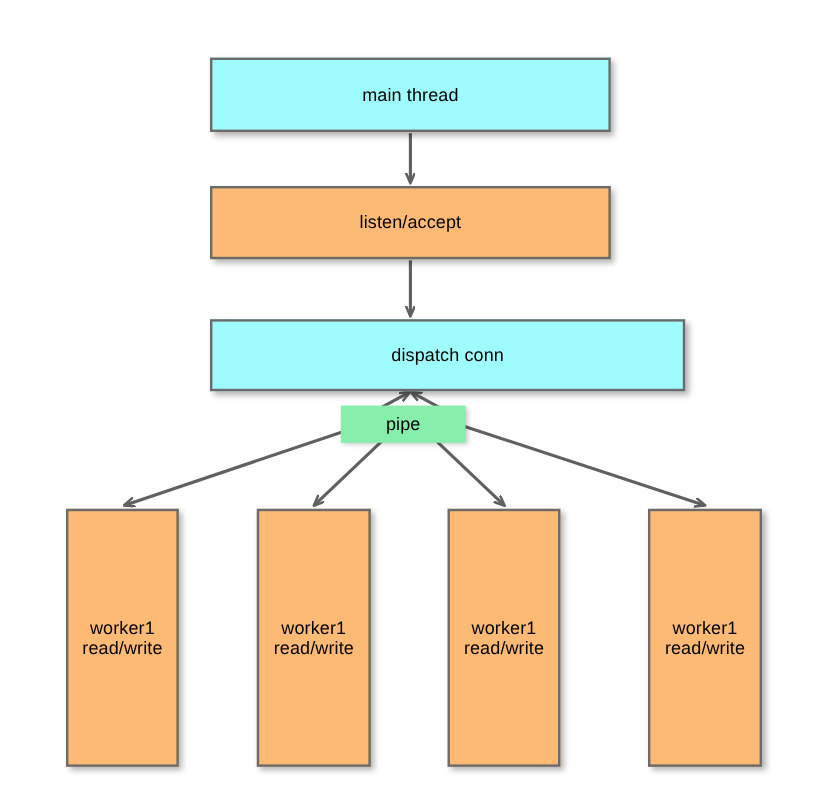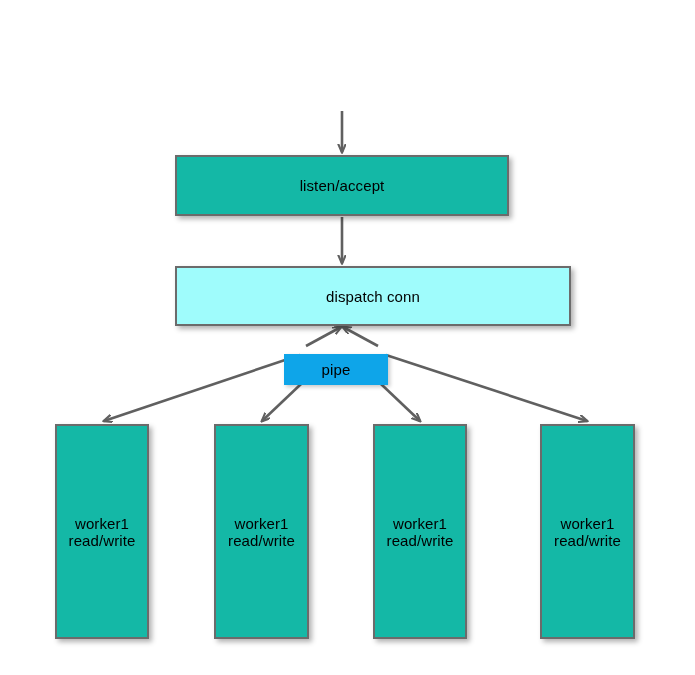--- a/index.html
+++ b/index.html
@@ -37,27 +37,26 @@
     text-align: center;
     color: #000000;
     font-size: 15px;
     line-height: 17px;
     letter-spacing: 0.1px;
     box-shadow: 3px 3px 5px rgba(0,0,0,0.30);
     white-space: pre-line;
     z-index: 2;
   }
   .node.cyan   { background: #9ffcfc; }
-  .node.purple { background: #14b8a6; }
+  .node.purple { background: #fdba74; }
   .node.plain  {
-    background: #0ea5e9;
+    background: #86efac;
     border: none;
     box-shadow: 2px 2px 4px rgba(0,0,0,0.22);
     font-size: 15px;
-    margin-top: 16px;
   }
   .node-label {
     display: block;
     pointer-events: none;
   }
 </style>
 </head>
 <body>
 
 <div id="canvas">
@@ -81,20 +80,23 @@
       <line x1="300" y1="355" x2="104" y2="421" marker-end="url(#arrowhead)"></line>
 
       <line x1="320" y1="366" x2="262" y2="421" marker-end="url(#arrowhead)"></line>
 
       <line x1="362" y1="366" x2="420" y2="421" marker-end="url(#arrowhead)"></line>
 
       <line x1="386" y1="355" x2="587" y2="421" marker-end="url(#arrowhead)"></line>
     </g>
   </svg>
 
+  <div class="node cyan" style="left: 175px; top: 48px; width: 334px; height: 62px;">
+    <span class="node-label">main thread</span>
+  </div>
 
   <div class="node purple" style="left: 175px; top: 155px; width: 334px; height: 61px;">
     <span class="node-label">listen/accept</span>
   </div>
 
   <div class="node cyan" style="left: 175px; top: 266px; width: 396px; height: 60px;">
     <span class="node-label">dispatch conn</span>
   </div>
 
   <div class="node plain" style="left: 284px; top: 338px; width: 104px; height: 31px;">

